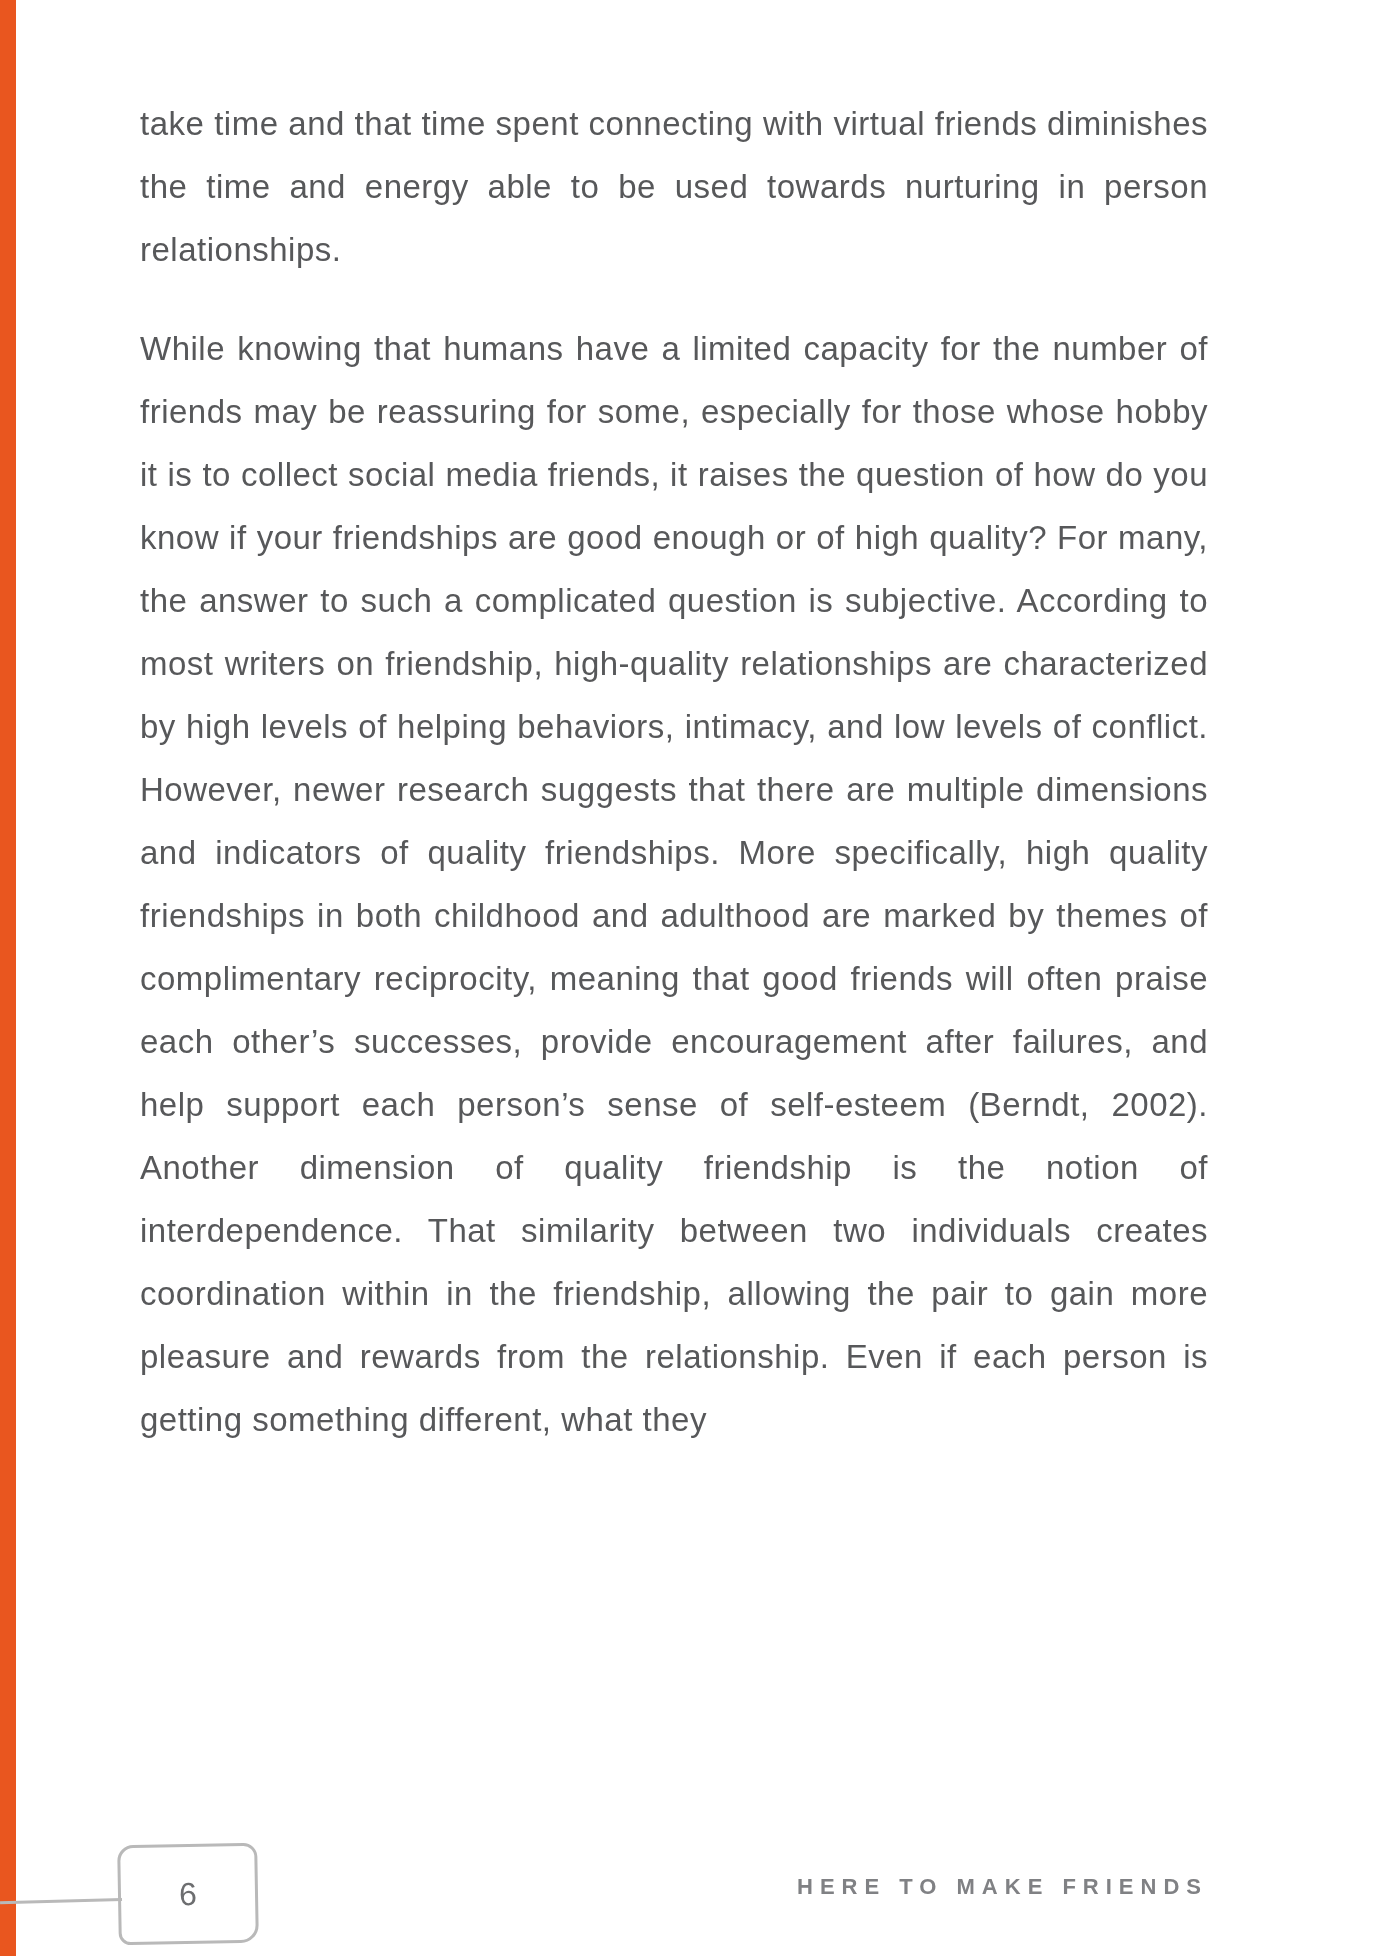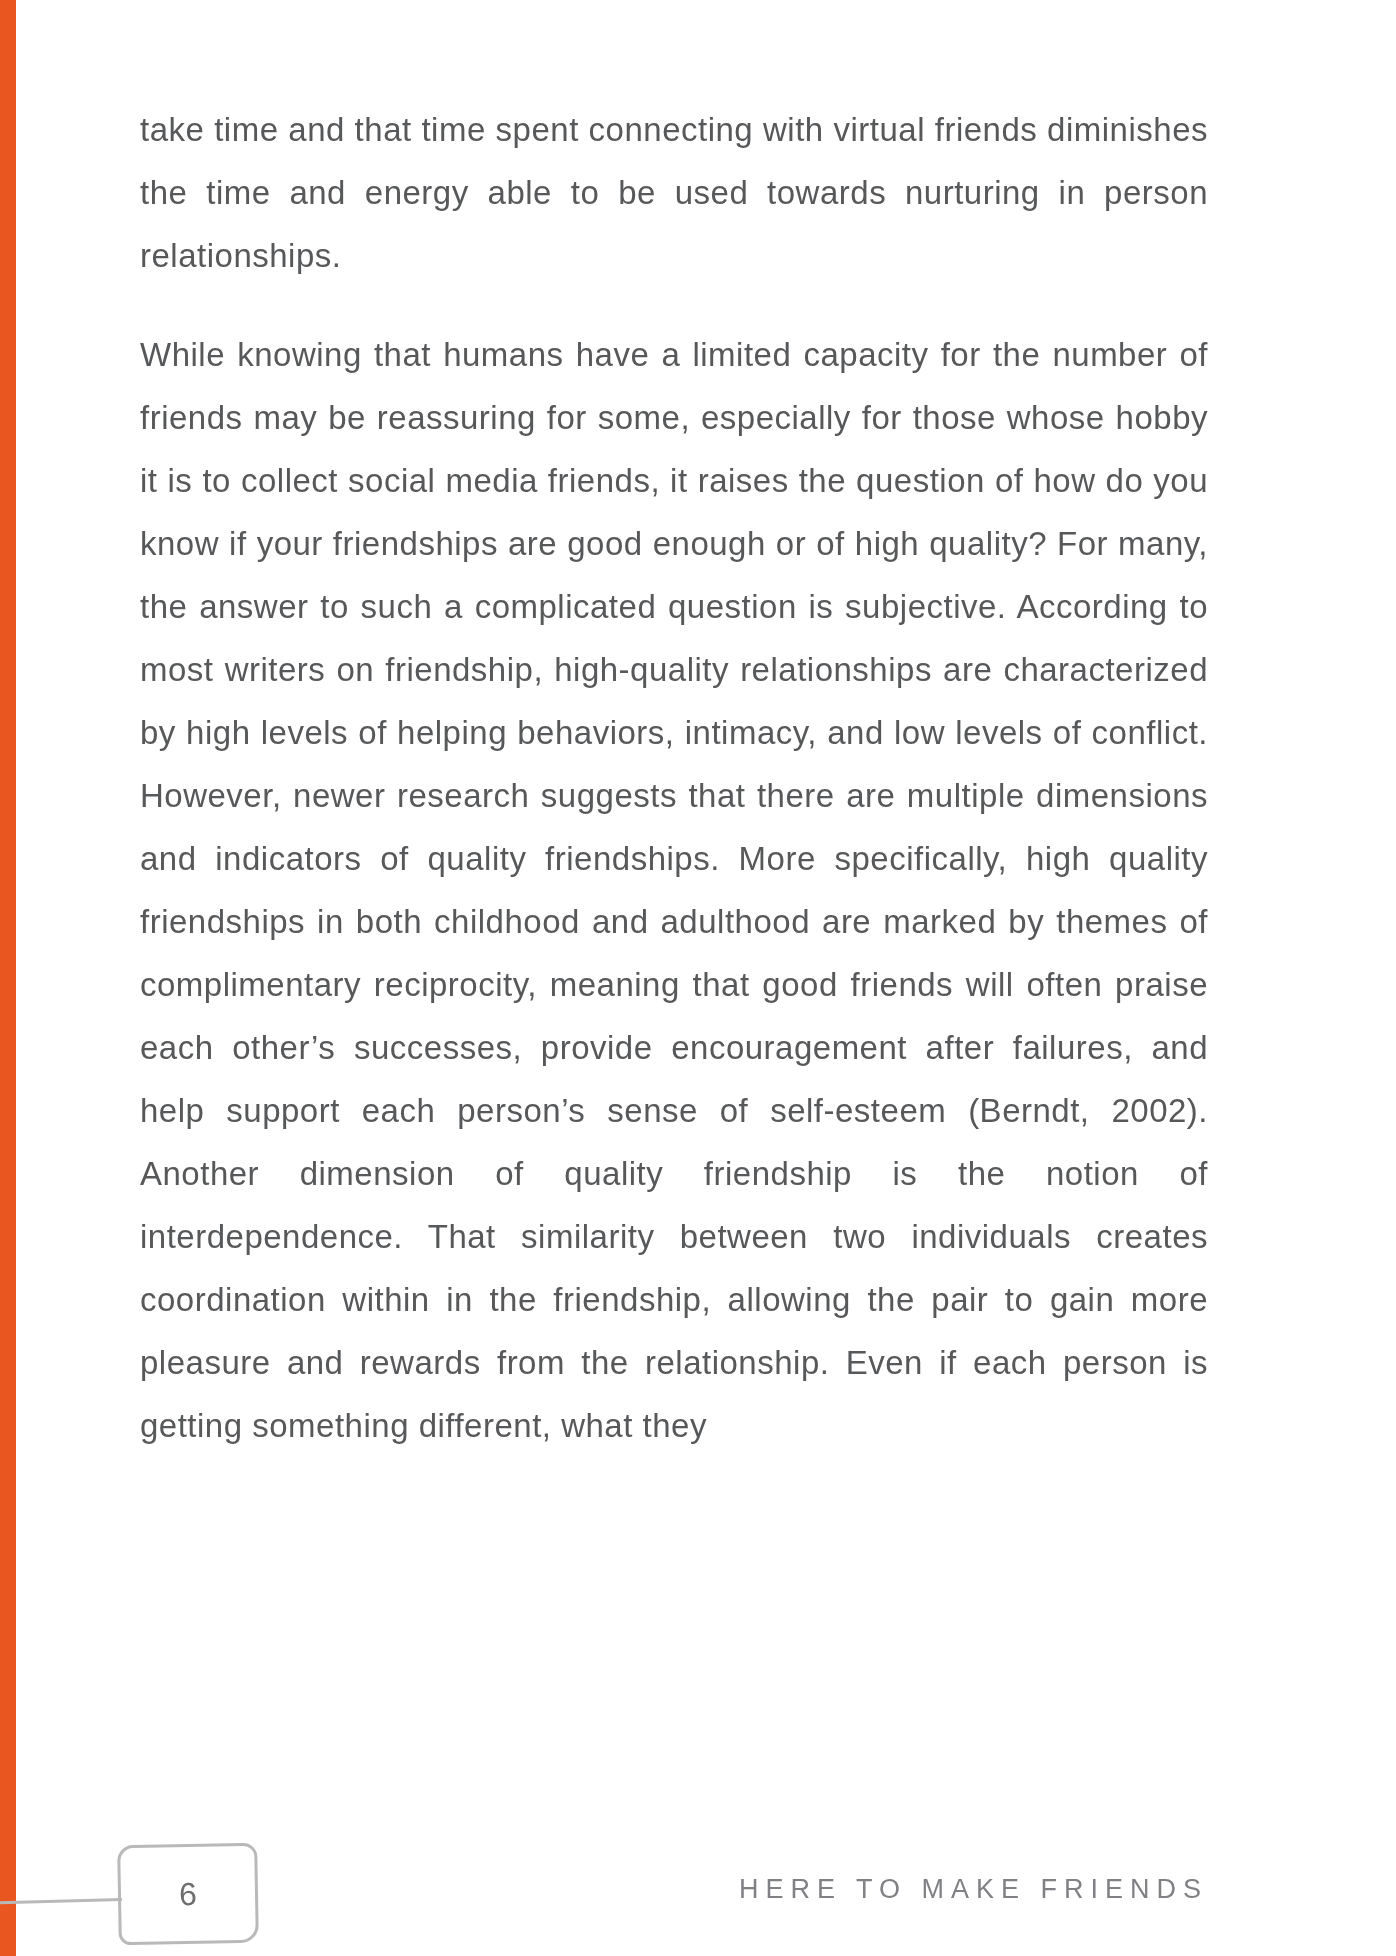--- a/index.html
+++ b/index.html
@@ -19,21 +19,21 @@
     position: absolute;
     left: 0;
     top: 0;
     width: 16px;
     height: 100%;
     background: #e9561f;
   }
   .content {
     position: absolute;
     left: 140px;
-    top: 98px;
+    top: 92px;
     width: 1068px;
     color: #57585a;
   }
   .content p {
     margin: 0 0 36px 0;
     font-size: 33px;
     line-height: 63px;
     font-weight: 400;
     letter-spacing: 0.5px;
     text-align: justify;
@@ -72,24 +72,24 @@
   }
   .page-number {
     font-size: 32px;
     color: #6d6e70;
     font-weight: 400;
   }
   .running-title {
     position: absolute;
     right: 188px;
     top: 34px;
-    font-size: 27px;
+    font-size: 22px;
     letter-spacing: 7px;
     color: #808184;
-    font-weight: 400;
+    font-weight: 700;
     white-space: nowrap;
   }
 </style>
 </head>
 <body>
 
 <div class="page">
 
   <div class="accent-stripe"></div>
 

